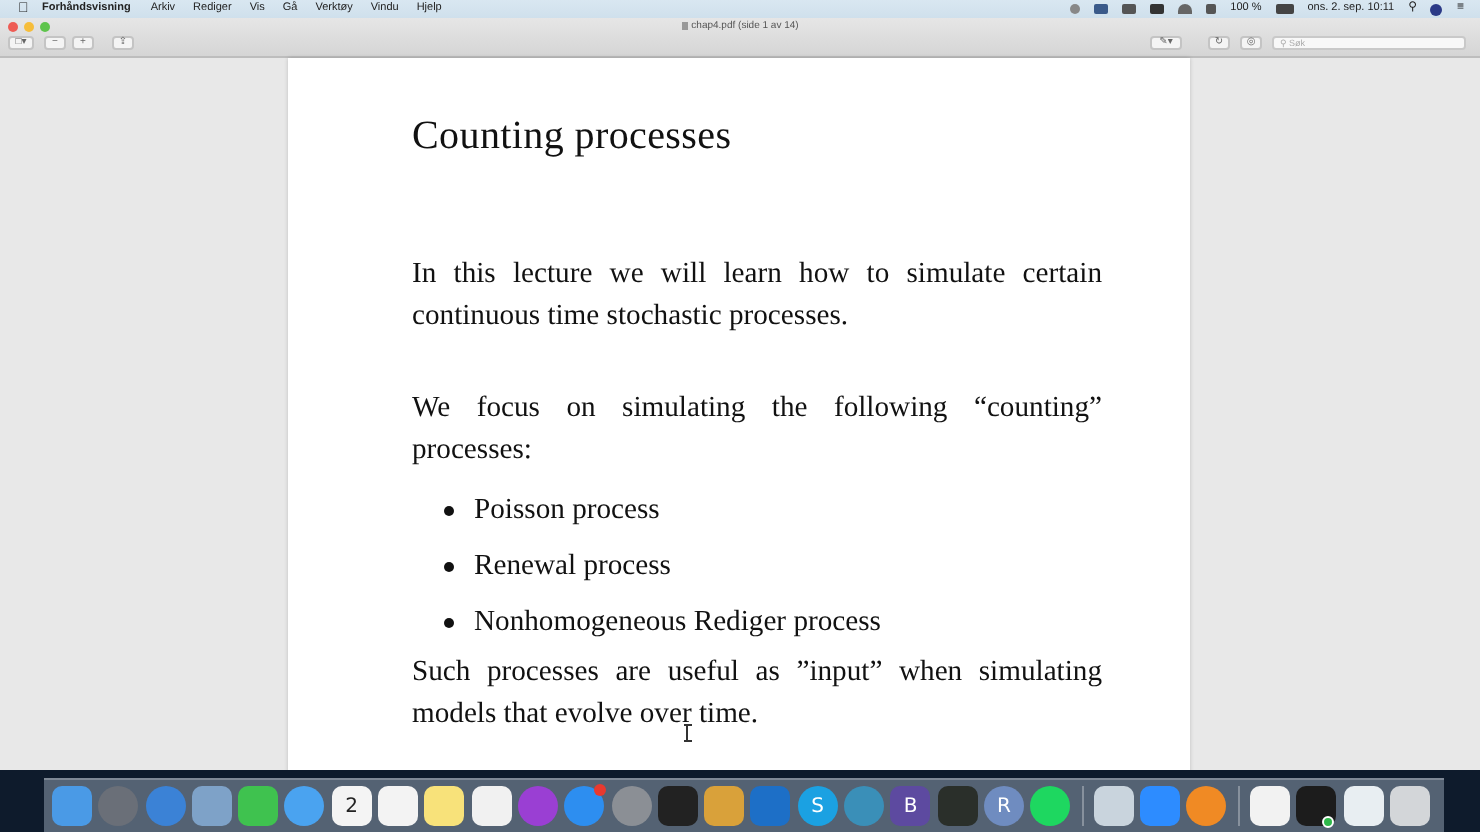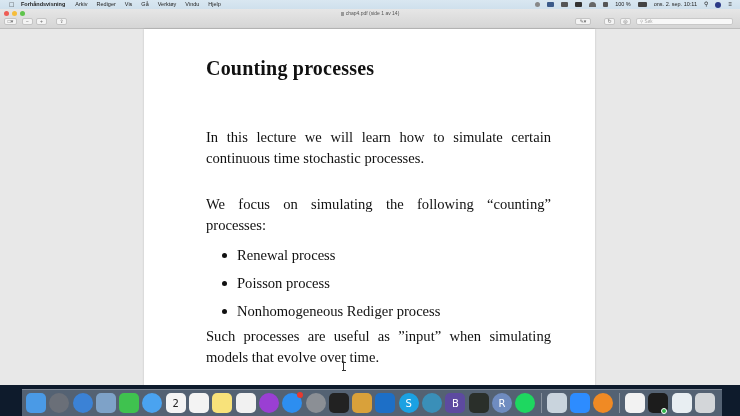--- a/index.html
+++ b/index.html
@@ -51,21 +51,21 @@
   
   .viewer {
     position: absolute; left: 0; top: 20px; width: 740px; height: 356px; background: #e8e8e8;
   }
   .page {
     position: absolute; left: 144px; top: 0; width: 451px; height: 360px;
     background: #ffffff; box-shadow: 0 0 2px rgba(0,0,0,0.18);
     font-family: "DejaVu Serif", "Liberation Serif", serif; color: #111;
   }
   .page .title {
-    position: absolute; left: 62px; top: 28px; font-size: 20px; font-weight: bold; letter-spacing: 0.2px;
+    position: absolute; left: 62px; top: 28px; font-size: 20px; font-weight: normal; letter-spacing: 0.2px;
     font-family: "Liberation Serif", "DejaVu Serif", serif;
   }
   .page .subtitle {
     position: absolute; left: 62px; top: 52px; width: 340px; font-size: 14px; font-style: italic; line-height: 20px;
     font-family: "Liberation Serif", "DejaVu Serif", serif;
   }
   .page .para {
     position: absolute; left: 62px; width: 345px; font-size: 14.6px; line-height: 20.5px;
     font-family: "Liberation Serif", "DejaVu Serif", serif; text-align: justify;
   }
@@ -145,25 +145,25 @@
   </div>
 
   <div class="viewer">
     <div class="page">
       <div class="title">Counting processes</div>
       <div class="para" style="top:98px;">In this lecture we will learn how to simulate certain continuous time stochastic processes.</div>
       <div class="para" style="top:165px;">We focus on simulating the following “counting” processes:</div>
       <ul>
         <li>
             <span class="bullet"></span>
-            <span>Renewal process</span>
+            <span>Poisson process</span>
           </li>
         <li>
             <span class="bullet"></span>
-            <span>Poisson process</span>
+            <span>Renewal process</span>
           </li>
         <li>
             <span class="bullet"></span>
             <span>Nonhomogeneous Rediger process</span>
           </li>
       </ul>
       <div class="para" style="top:297px;font-family:Liberation Serif, serif;">Such processes are useful as ”input” when simulating models that evolve over time.</div>
       <div class="cursor-ibeam"></div>
     </div>
   </div>

